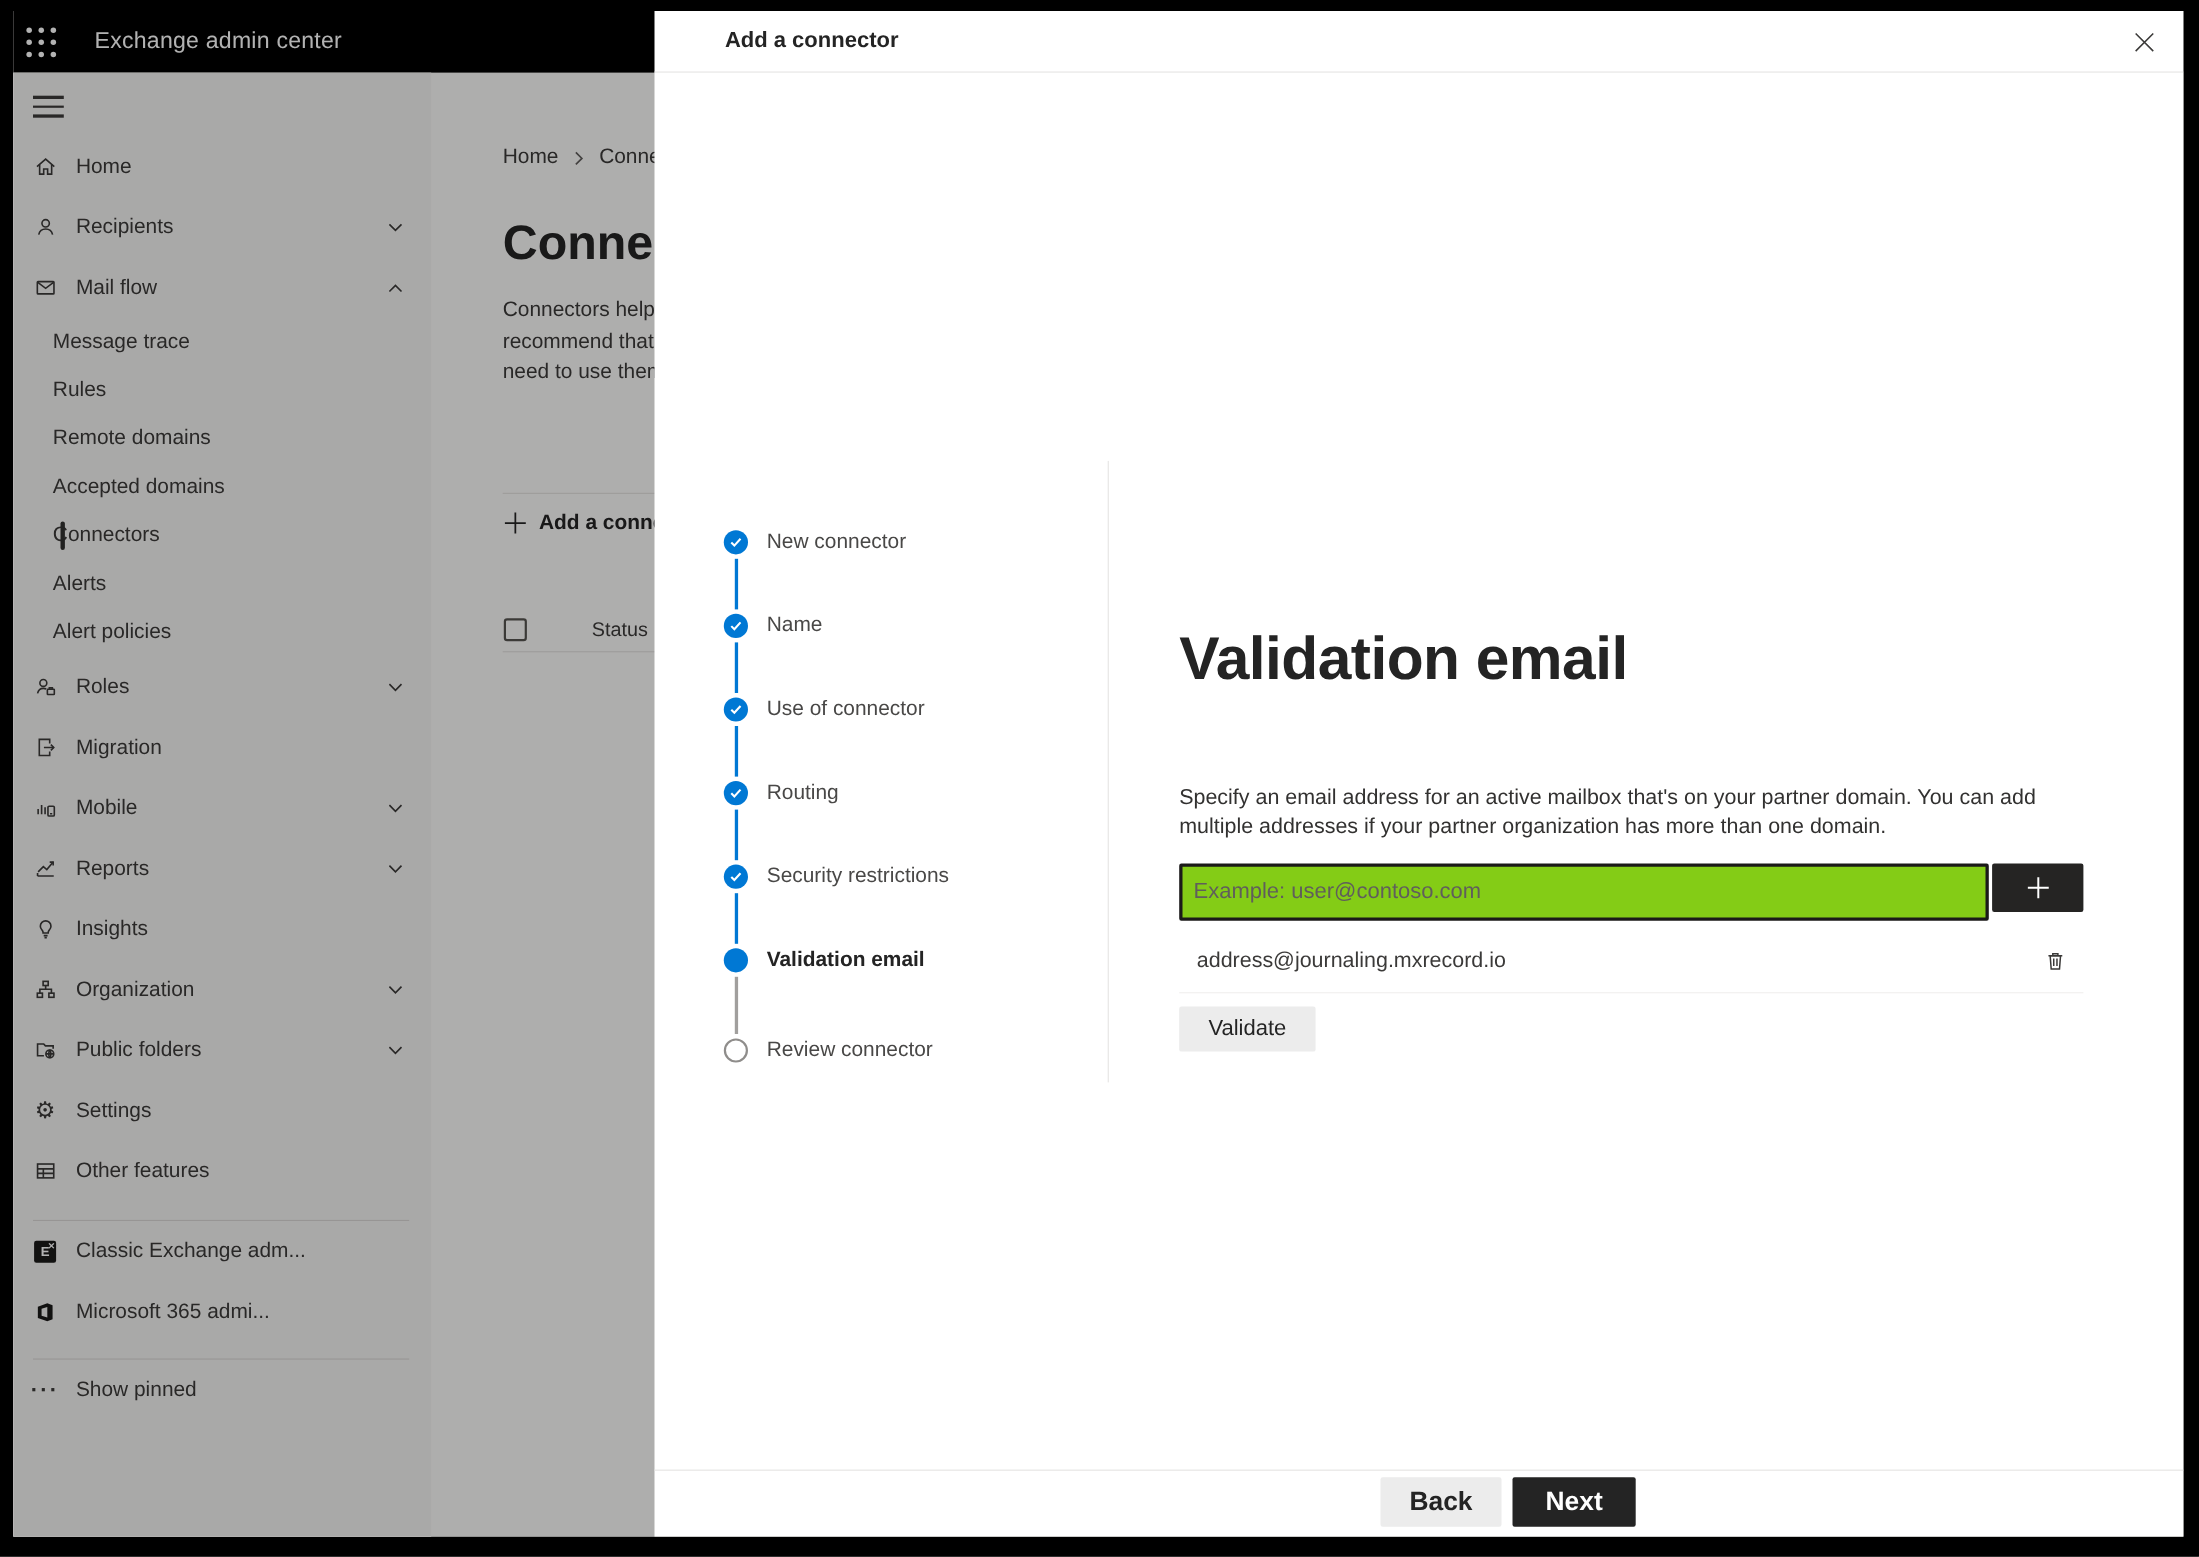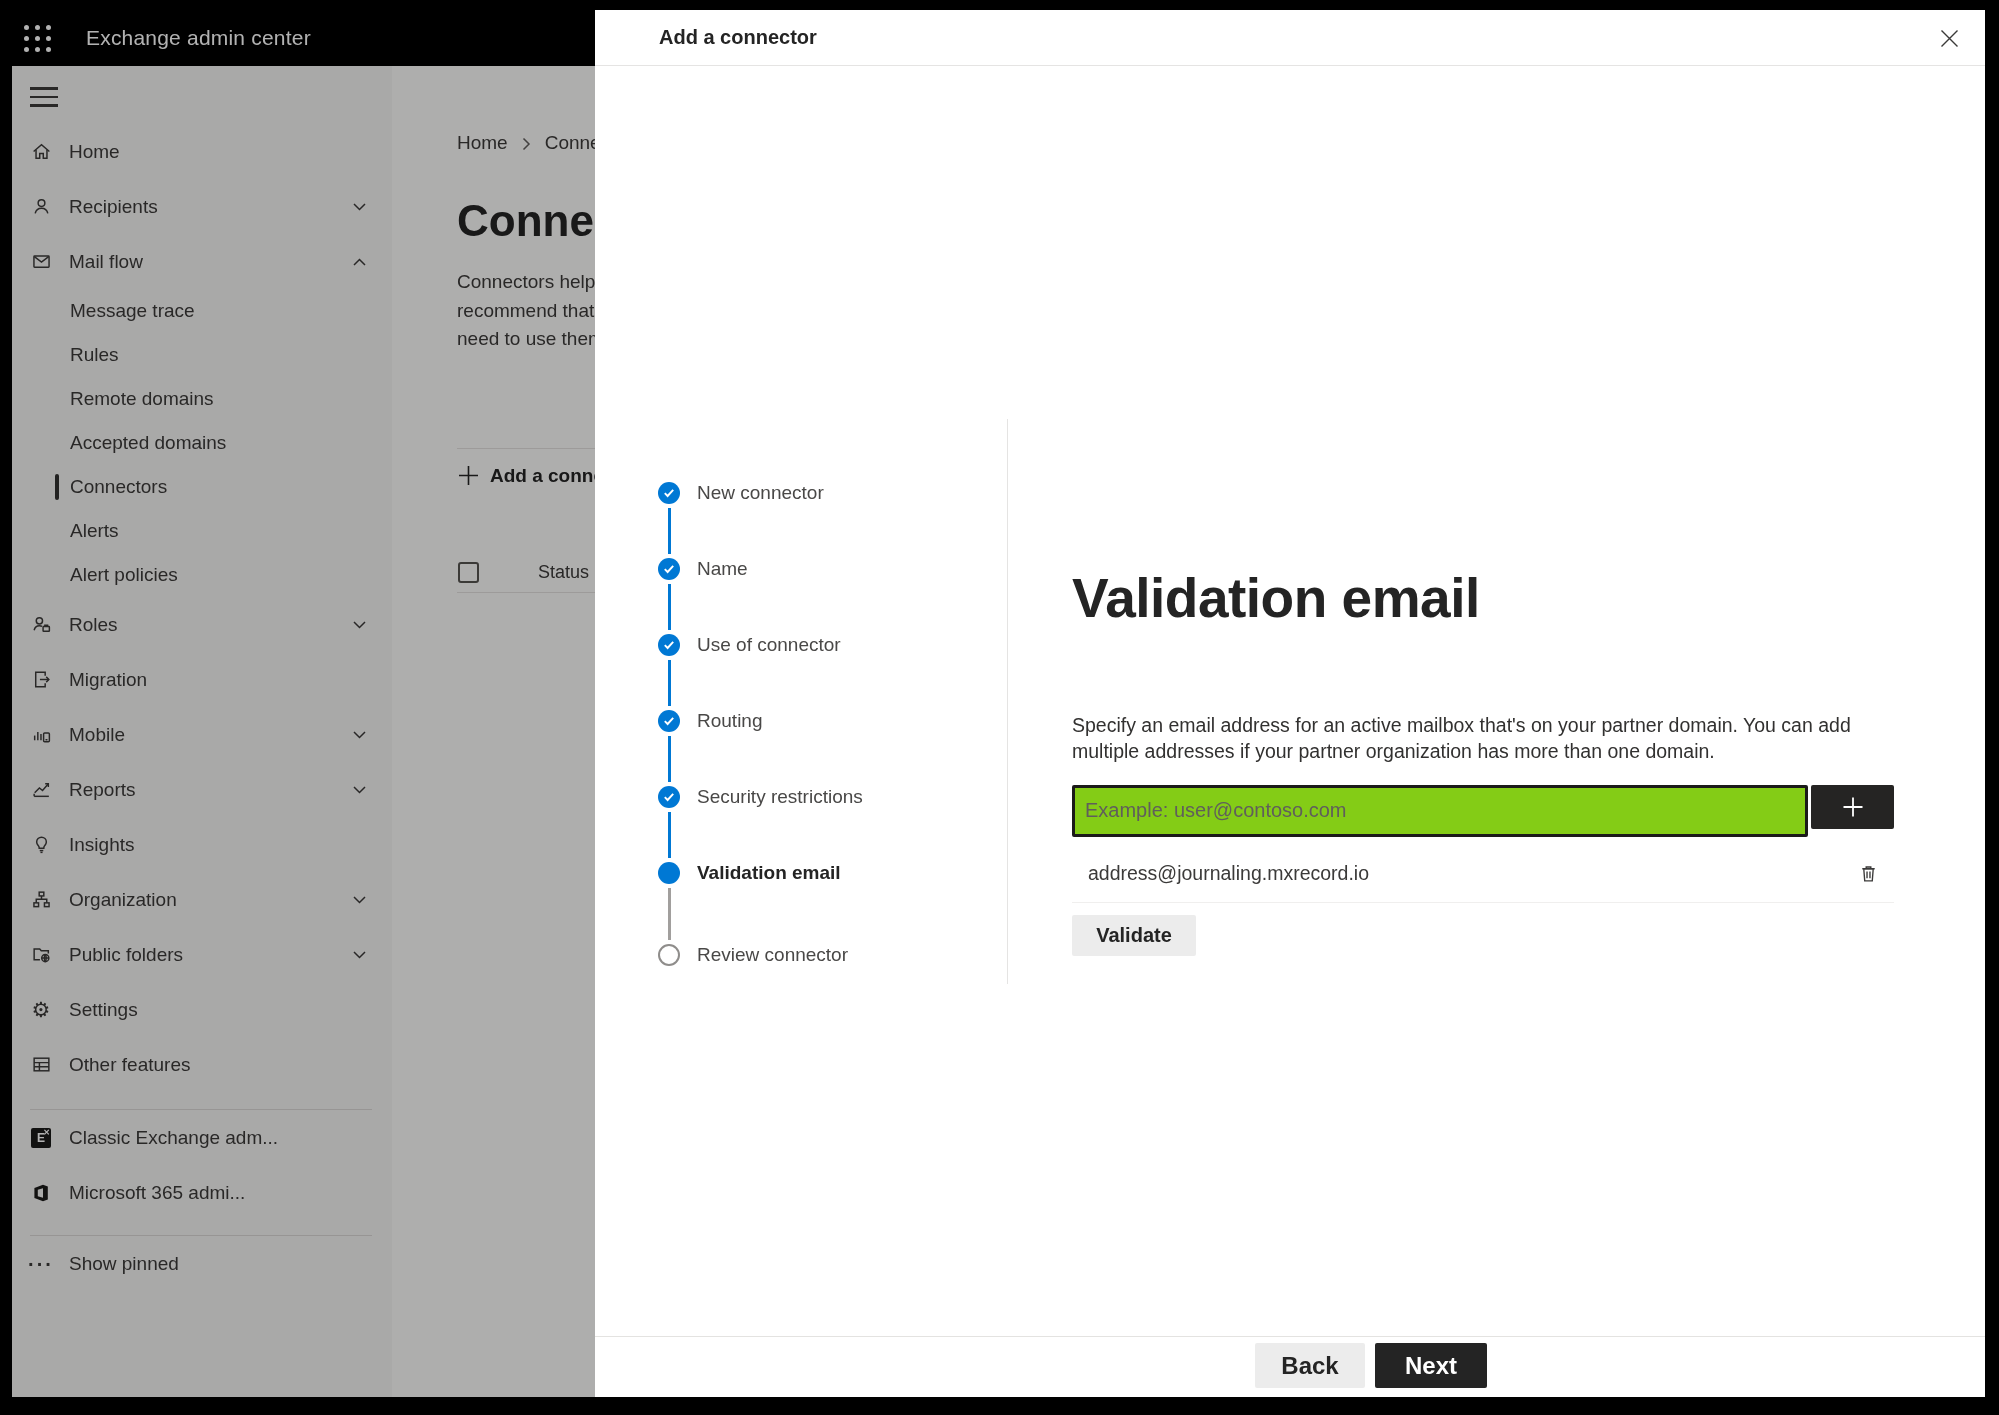--- a/index.html
+++ b/index.html
@@ -19,21 +19,21 @@
   .app-body{display:flex;height:1331px;}
 
   
   .sidebar{width:380px;background:#f3f2f1;flex:none;position:relative;}
   .hamburger{margin:16px 0 12px 18px;width:30px;height:30px;display:flex;flex-direction:column;justify-content:center;gap:6px;cursor:pointer;}
   .hamburger i{display:block;width:28px;height:2.5px;background:#3b3a39;}
   .nav-item{height:55px;display:flex;align-items:center;position:relative;font-size:19px;color:#3b3a39;cursor:pointer;}
   .nav-item .nicon{position:absolute;left:18px;width:22px;height:22px;display:flex;align-items:center;justify-content:center;color:#3b3a39;}
   .nav-item .nlabel{margin-left:57px;}
   .nav-sub{height:44px;display:flex;align-items:center;position:relative;font-size:19px;color:#3b3a39;cursor:pointer;}
-  .nav-sub .nlabel{margin-left:58px;}
+  .nav-sub .nlabel{margin-left:36px;}
   .nav-sub.selected::before{content:"";position:absolute;left:43px;top:9px;width:4px;height:26px;background:#323130;border-radius:2px;}
   .chev{position:absolute;right:26px;top:50%;transform:translateY(-50%);}
   .chev.up{transform:translateY(-50%) rotate(180deg);}
   .nav-divider{height:1px;background:#d8d6d4;margin:17px 20px 0 18px;}
   .nav-divider.second{margin-top:15px;}
   .ex-icon{width:20px;height:20px;background:#1b1a19;border-radius:2px;color:#fff;font-size:12px;font-weight:bold;display:flex;align-items:center;justify-content:center;position:relative;}
   .ex-icon .xx{position:absolute;right:1px;top:0;font-size:8px;font-weight:bold;}
   .dots3{font-size:20px;font-weight:bold;letter-spacing:2px;color:#3b3a39;line-height:10px;}
 
   
@@ -78,21 +78,21 @@
   .wiz-heading{margin-top:119px;font-size:55px;font-weight:bold;letter-spacing:-0.5px;color:#242424;}
   .wiz-desc{margin-top:82px;width:805px;font-size:19.5px;line-height:26px;color:#323130;}
   .input-row{margin-top:21px;width:822px;display:flex;align-items:stretch;}
   .email-input{flex:1;height:52px;border:3px solid #1b1a19;border-radius:2px;padding:0 10px;font-size:20px;color:#242424;outline:none;background:#84cc16;font-family:"Liberation Sans",sans-serif;}
   .email-input::placeholder{color:#605e5c;opacity:1;}
   .plus-btn{width:83px;height:44px;margin-left:3px;background:#252423;border:none;border-radius:2px;display:flex;align-items:center;justify-content:center;cursor:pointer;}
   .addr-row{margin-top:16px;width:822px;height:42px;display:flex;align-items:center;justify-content:space-between;}
   .addr-text{margin-left:16px;font-size:19.5px;color:#3b3a39;}
   .trash-btn{width:40px;height:40px;margin-right:6px;display:flex;align-items:center;justify-content:center;background:none;border:none;cursor:pointer;}
   .addr-divider{margin-top:7px;width:822px;height:1px;background:#f0efee;}
-  .validate-btn{margin-top:12px;width:124px;height:41px;background:#ececec;border:none;border-radius:2px;font-size:20px;font-weight:bold;color:#242424;cursor:pointer;font-family:"Liberation Sans",sans-serif;}
+  .validate-btn{margin-top:12px;width:124px;height:41px;background:#ececec;border:none;border-radius:2px;font-size:20px;font-weight:normal;color:#242424;cursor:pointer;font-family:"Liberation Sans",sans-serif;}
 
   
   .panel-footer{height:61px;flex:none;border-top:1px solid #e4e3e1;position:relative;}
   .back-btn{position:absolute;left:660px;top:6px;width:110px;height:45px;background:#ececec;border:none;border-radius:2px;font-size:24px;font-weight:bold;color:#242424;cursor:pointer;font-family:"Liberation Sans",sans-serif;}
   .next-btn{position:absolute;left:780px;top:6px;width:112px;height:45px;background:#242424;border:none;border-radius:2px;font-size:24px;font-weight:bold;color:#fff;cursor:pointer;font-family:"Liberation Sans",sans-serif;}
 
   svg{display:block;}
 </style>
 </head>
 <body>

